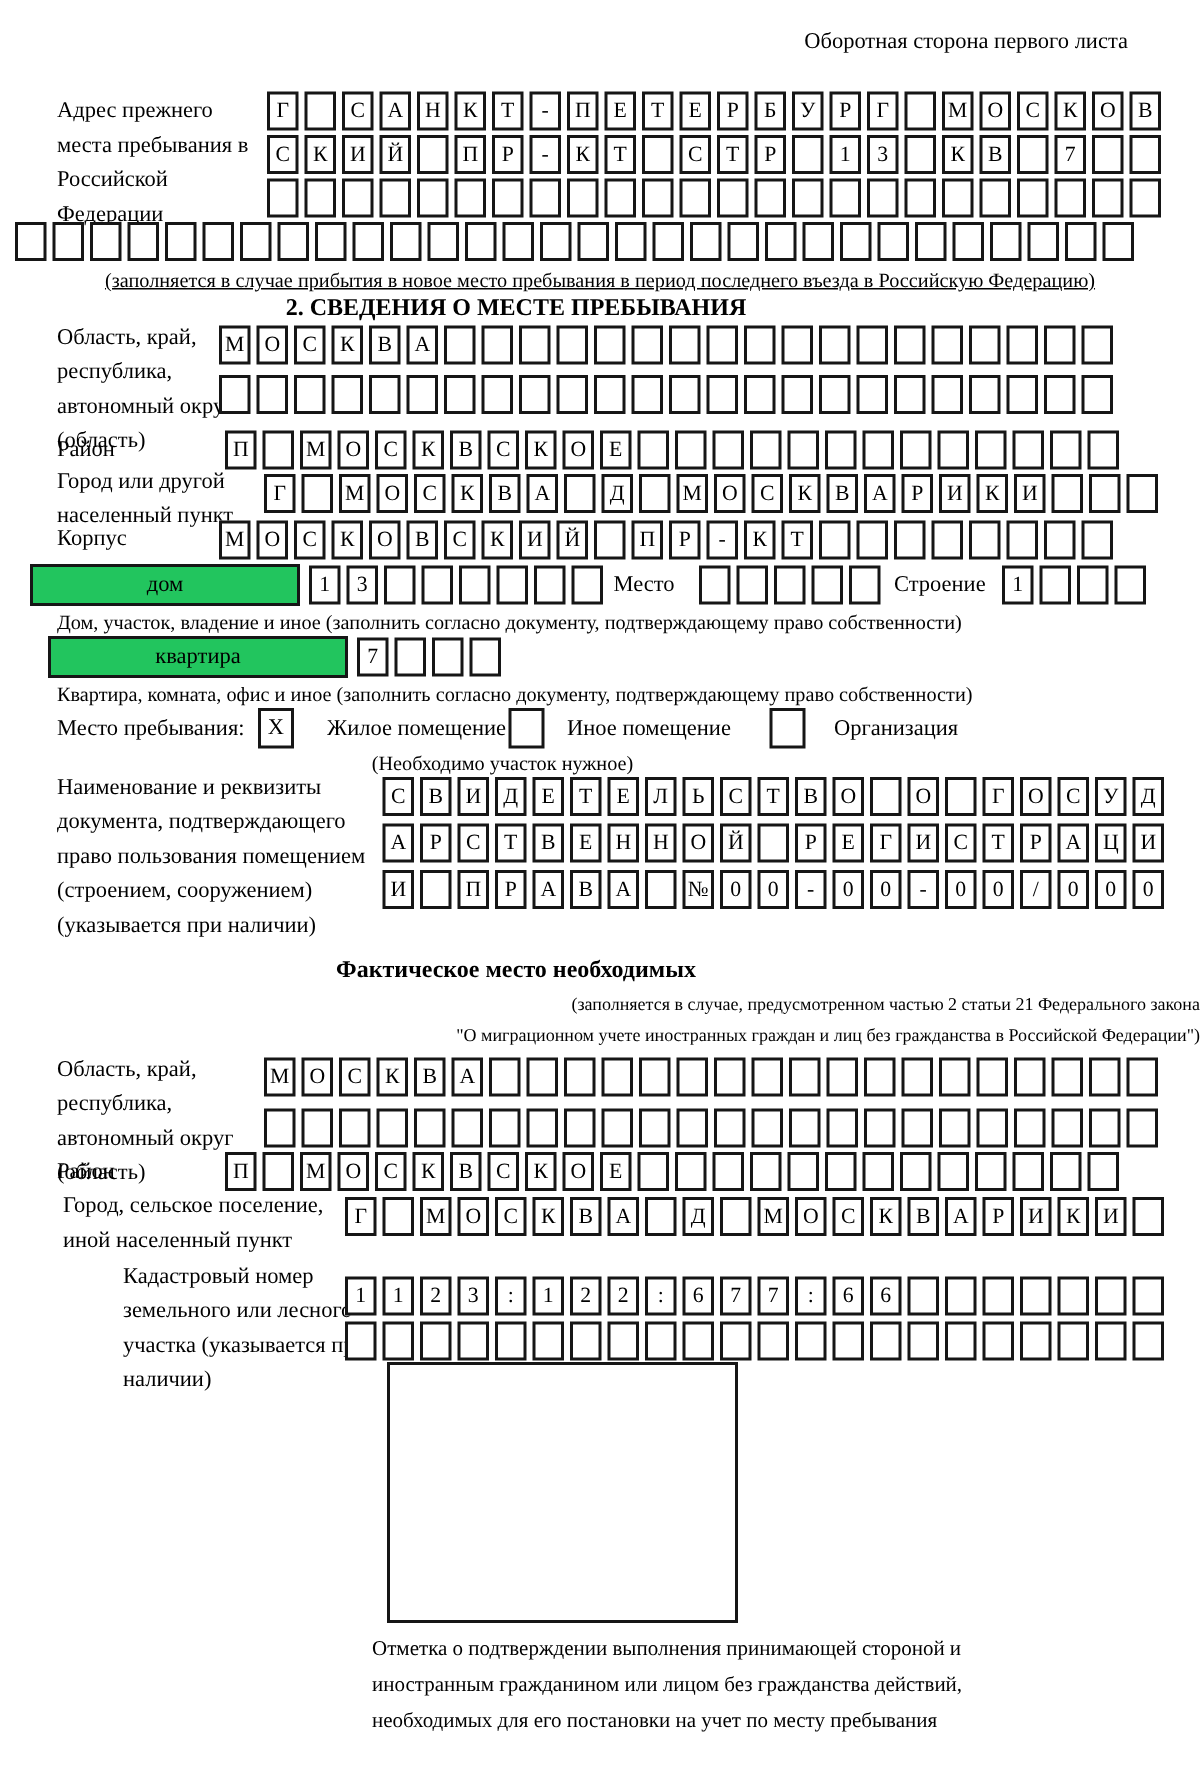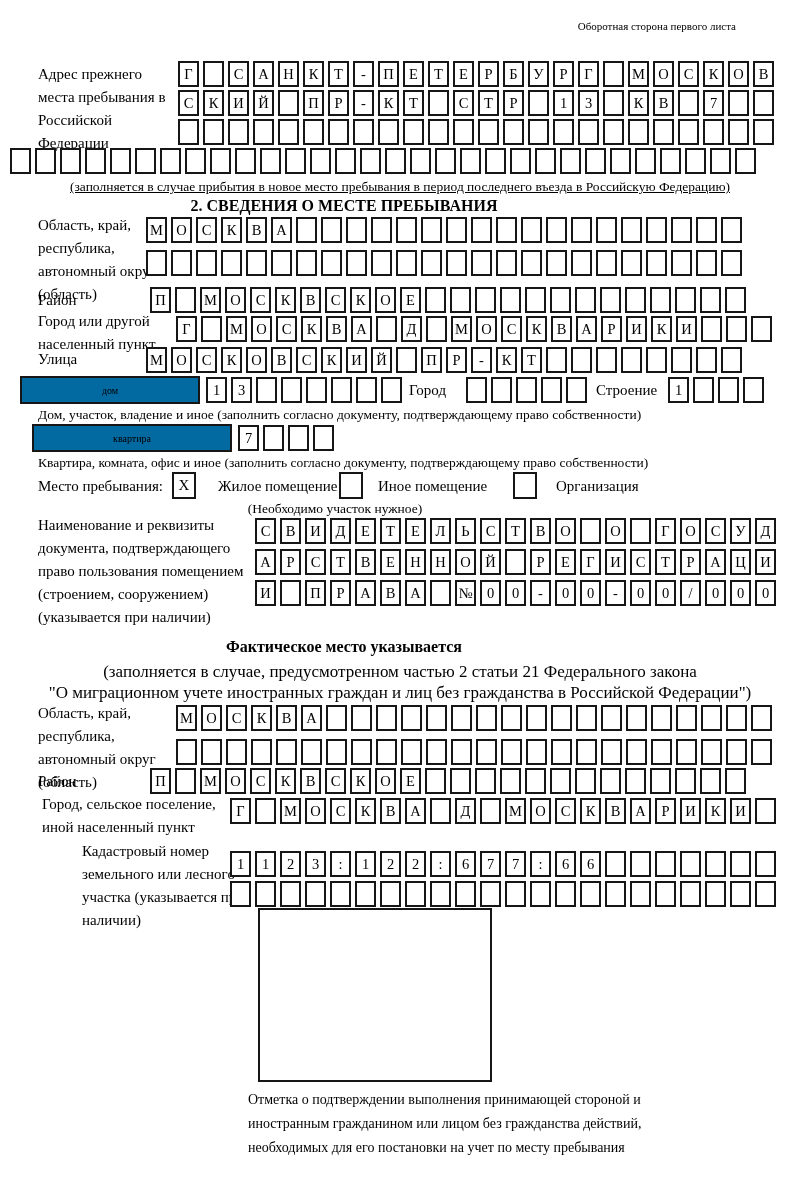--- a/index.html
+++ b/index.html
@@ -5,34 +5,34 @@
   html,body{margin:0;padding:0;background:#fff;}
   .page{position:relative;width:800px;height:1180px;background:#fff;
         font-family:"Liberation Serif", serif;color:#000;overflow:hidden;}
   .abs{position:absolute;}
   .lbl{font-size:15px;line-height:23px;}
   .boxrow{display:flex;gap:4px;}
   .cell{width:17px;height:22px;border:2px solid #161616;display:flex;
         align-items:center;justify-content:center;font-size:14.5px;
         font-family:"Liberation Serif", serif;background:#fff;flex:0 0 auto;}
   .widebox{border:2px solid #161616;height:24px;display:flex;align-items:center;
-        justify-content:center;font-size:10px;background:#0369a1;}
+        justify-content:center;font-size:15px;background:#22c55e;}
   .chk{width:20px;height:23px;border:2px solid #161616;display:flex;align-items:center;
         justify-content:center;font-size:15px;background:#fff;flex:0 0 auto;}
   .caption{font-size:13.5px;line-height:17px;}
   .title{font-size:16px;font-weight:bold;text-align:center;width:688px;}
-  .center{text-align:center;width:800px;font-size:17px;}
+  .center{text-align:right;width:800px;font-size:12px;}
   .stampbox{border:2px solid #161616;background:#fff;}
 </style>
 </head>
 <body>
 
 <div class="page">
 
-  <div class="abs" style="top:20px;right:64px;font-size:11px;">Оборотная сторона первого листа</div>
+  <div class="abs" style="top:20px;right:48px;font-size:15px;">Оборотная сторона первого листа</div>
 
   <div class="abs lbl" style="left:38px;top:63px;width:142px;">Адрес прежнего места пребывания в Российской Федерации</div>
   <div class="abs boxrow" style="left:178px;top:61px;">
       <div class="cell">Г</div>
       <div class="cell"></div>
       <div class="cell">С</div>
       <div class="cell">А</div>
       <div class="cell">Н</div>
       <div class="cell">К</div>
       <div class="cell">Т</div>
@@ -245,21 +245,21 @@
       <div class="cell">А</div>
       <div class="cell">Р</div>
       <div class="cell">И</div>
       <div class="cell">К</div>
       <div class="cell">И</div>
       <div class="cell"></div>
       <div class="cell"></div>
       <div class="cell"></div>
     </div>
 
-  <div class="abs lbl" style="left:38px;top:348px;">Улица</div>
+  <div class="abs lbl" style="left:38px;top:348px;">Корпус</div>
   <div class="abs boxrow" style="left:146px;top:347px;">
       <div class="cell">М</div>
       <div class="cell">О</div>
       <div class="cell">С</div>
       <div class="cell">К</div>
       <div class="cell">О</div>
       <div class="cell">В</div>
       <div class="cell">С</div>
       <div class="cell">К</div>
       <div class="cell">И</div>
@@ -284,21 +284,21 @@
   <div class="abs boxrow" style="left:206px;top:377px;">
       <div class="cell">1</div>
       <div class="cell">3</div>
       <div class="cell"></div>
       <div class="cell"></div>
       <div class="cell"></div>
       <div class="cell"></div>
       <div class="cell"></div>
       <div class="cell"></div>
     </div>
-  <div class="abs lbl" style="left:409px;top:379px;">Город</div>
+  <div class="abs lbl" style="left:409px;top:379px;">Место</div>
   <div class="abs boxrow" style="left:466px;top:377px;">
       <div class="cell"></div>
       <div class="cell"></div>
       <div class="cell"></div>
       <div class="cell"></div>
       <div class="cell"></div>
     </div>
   <div class="abs lbl" style="left:596px;top:379px;">Строение</div>
   <div class="abs boxrow" style="left:668px;top:377px;">
       <div class="cell">1</div>
@@ -390,21 +390,21 @@
       <div class="cell">0</div>
       <div class="cell">-</div>
       <div class="cell">0</div>
       <div class="cell">0</div>
       <div class="cell">/</div>
       <div class="cell">0</div>
       <div class="cell">0</div>
       <div class="cell">0</div>
     </div>
 
-  <div class="abs title" style="top:638px;left:0;">Фактическое место указывается</div>
+  <div class="abs title" style="top:638px;left:0;">Фактическое место необходимых</div>
   <div class="abs center" style="top:662px;left:0;">(заполняется в случае, предусмотренном частью 2 статьи 21 Федерального закона</div>
   <div class="abs center" style="top:683px;left:0;">"О миграционном учете иностранных граждан и лиц без гражданства в Российской Федерации")</div>
 
   <div class="abs lbl" style="left:38px;top:702px;width:132px;">Область, край, республика, автономный округ (область)</div>
   <div class="abs boxrow" style="left:176px;top:705px;">
       <div class="cell">М</div>
       <div class="cell">О</div>
       <div class="cell">С</div>
       <div class="cell">К</div>
       <div class="cell">В</div>

